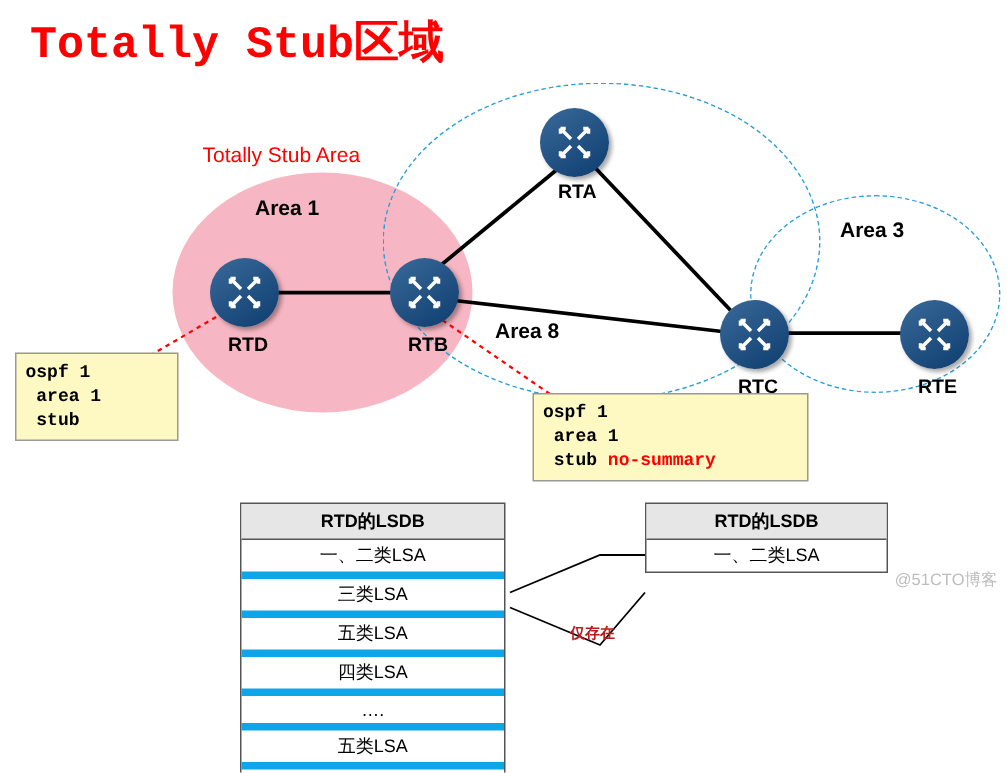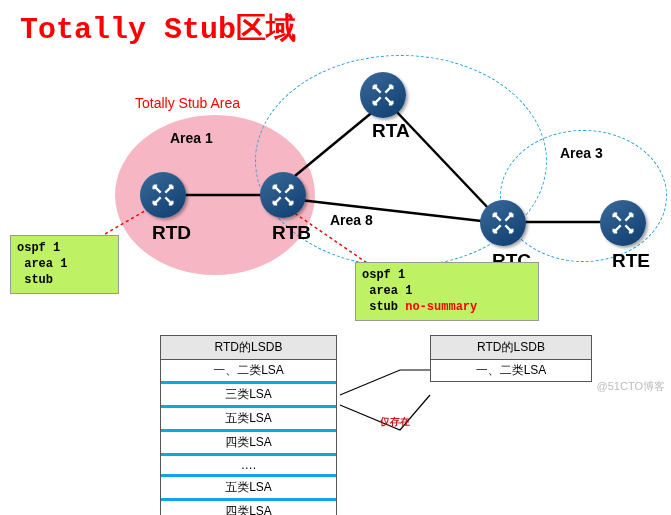--- a/index.html
+++ b/index.html
@@ -4,28 +4,28 @@
 <style>
   html,body{margin:0;padding:0;width:671px;height:515px;background:#fff;font-family:"Microsoft YaHei",Arial,sans-serif;overflow:hidden}
   .stage{position:relative;width:671px;height:398px}
   .title{position:absolute;left:20px;top:8px;font-family:"Courier New",monospace;font-size:30px;color:red;font-weight:bold}
   .stub-area-label{position:absolute;left:135px;top:95px;color:red;font-weight:normal;font-size:14px}
   .area1-label{position:absolute;left:170px;top:130px;color:#000;font-weight:bold;font-size:14px}
   .area0-label{position:absolute;left:330px;top:212px;color:#000;font-weight:bold;font-size:14px}
   .area2-label{position:absolute;left:560px;top:145px;color:#000;font-weight:bold;font-size:14px}
   .router{position:absolute;width:46px;height:46px;border-radius:50%;background:linear-gradient(145deg,#3a6a9a,#0d3c6e);display:flex;align-items:center;justify-content:center;box-shadow:2px 2px 3px rgba(0,0,0,.35)}
   .router svg{width:28px;height:28px}
-  .router-label{position:absolute;font-size:19px;color:#000;font-weight:bold}
+  .router-label{position:absolute;font-size:13px;color:#000;font-weight:bold}
   .area-ellipse{position:absolute;border:1.5px dashed #2aa0d8;border-radius:50%}
   .area1-fill{position:absolute;left:115px;top:115px;width:200px;height:160px;border-radius:50%;background:#f5a9b8;opacity:.85}
-  .cfg{position:absolute;background:#bef264;border:1px solid #999;font-family:"Courier New",monospace;font-size:12px;padding:4px 6px;line-height:1.35;white-space:pre;color:#000;font-weight:bold}
+  .cfg{position:absolute;background:#fef9c3;border:1px solid #999;font-family:"Courier New",monospace;font-size:12px;padding:4px 6px;line-height:1.35;white-space:pre;color:#000;font-weight:bold}
   .cfg .red{color:red}
   .lsdb{position:absolute;border:1px solid #555;background:#fff}
-  .lsdb-hdr{background:#e6e6e6;border-bottom:1px solid #555;text-align:center;font-size:12px;font-weight:normal;padding:3px 0}
-  .lsdb-row{border-bottom:3px solid #0ea5e9;text-align:center;font-size:12px;padding:2px 0}
+  .lsdb-hdr{background:#e6e6e6;border-bottom:1px solid #555;text-align:center;font-size:12px;font-weight:bold;padding:3px 0}
+  .lsdb-row{border-bottom:5px solid #0ea5e9;text-align:center;font-size:12px;padding:2px 0}
   .lsdb-row:last-child{border-bottom:none}
   .only-label{position:absolute;color:#b91c1c;font-size:10px;font-weight:bold}
   .watermark{position:absolute;right:6px;bottom:4px;color:#bdbdbd;font-size:11px}
   svg.lines{position:absolute;left:0;top:0;pointer-events:none}
 </style>
 </head>
 <body>
 
 <div class="stage">
 

